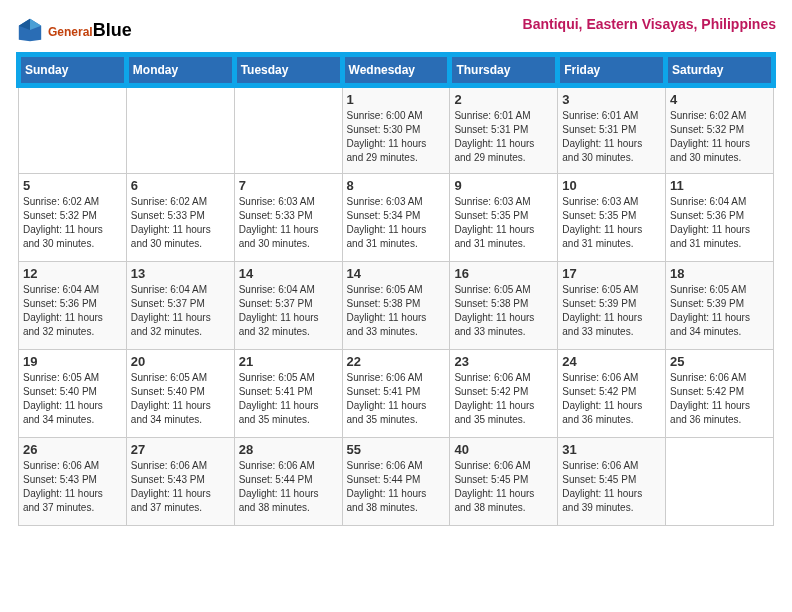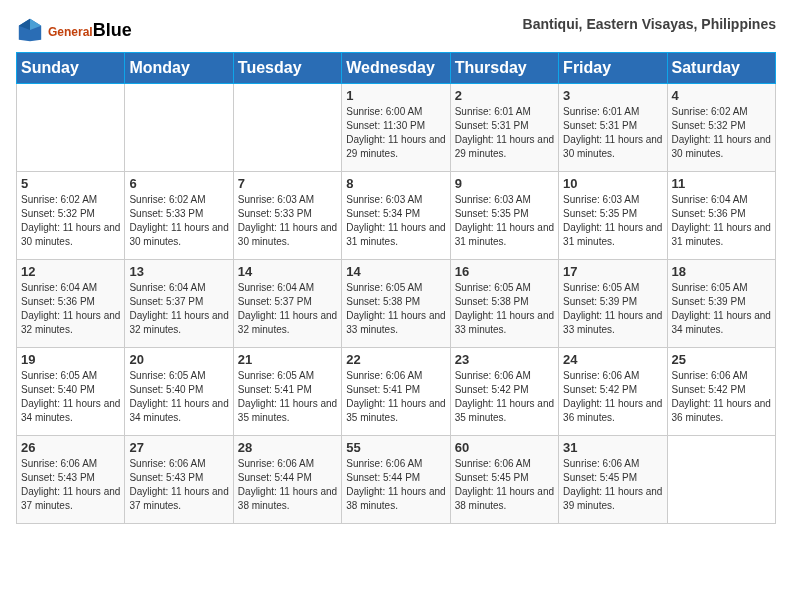--- a/index.html
+++ b/index.html
@@ -39,36 +39,36 @@
     .title-block {
       text-align: right;
     }
     .calendar-title {
       font-size: 32px;
       font-weight: bold;
       color: #333;
     }
     .calendar-subtitle {
       font-size: 14px;
-      color: #404040;
+      color: #be185d;
       font-weight: bold;
     }
     table {
       width: 100%;
       border-collapse: collapse;
       font-size: 11px;
     }
     thead tr th {
       background-color: #2a6db5;
       color: #fff;
       padding: 6px 4px;
       text-align: left;
-      font-size: 16px;
-      font-weight: bold;
-      border: 1px solid #0ea5e9;
+      font-size: 12px;
+      font-weight: bold;
+      border: 5px solid #0ea5e9;
     }
     tbody tr td {
       border: 1px solid #ccc;
       vertical-align: top;
       padding: 4px;
       width: 108px;
       min-height: 80px;
       height: 88px;
       background: #fff;
     }
@@ -122,21 +122,21 @@
       </tr>
   </thead>
   <tbody id="calendar-body">
   <tr>
         <td class="empty-cell"></td>
         <td class="empty-cell"></td>
         <td class="empty-cell"></td>
         <td>
           <div class="day-num">1</div>
           <div class="day-info" style="white-space: pre-line;">Sunrise: 6:00 AM
-Sunset: 11:30 PM
+Sunset: 5:30 PM
 Daylight: 11 hours and 29 minutes.</div>
         </td>
         <td>
           <div class="day-num">2</div>
           <div class="day-info" style="white-space: pre-line;">Sunrise: 6:01 AM
 Sunset: 5:31 PM
 Daylight: 11 hours and 29 minutes.</div>
         </td>
         <td>
           <div class="day-num">3</div>
@@ -302,21 +302,21 @@
 Sunset: 5:44 PM
 Daylight: 11 hours and 38 minutes.</div>
         </td>
         <td>
           <div class="day-num">55</div>
           <div class="day-info" style="white-space: pre-line;">Sunrise: 6:06 AM
 Sunset: 5:44 PM
 Daylight: 11 hours and 38 minutes.</div>
         </td>
         <td>
-          <div class="day-num">60</div>
+          <div class="day-num">40</div>
           <div class="day-info" style="white-space: pre-line;">Sunrise: 6:06 AM
 Sunset: 5:45 PM
 Daylight: 11 hours and 38 minutes.</div>
         </td>
         <td>
           <div class="day-num">31</div>
           <div class="day-info" style="white-space: pre-line;">Sunrise: 6:06 AM
 Sunset: 5:45 PM
 Daylight: 11 hours and 39 minutes.</div>
         </td>

